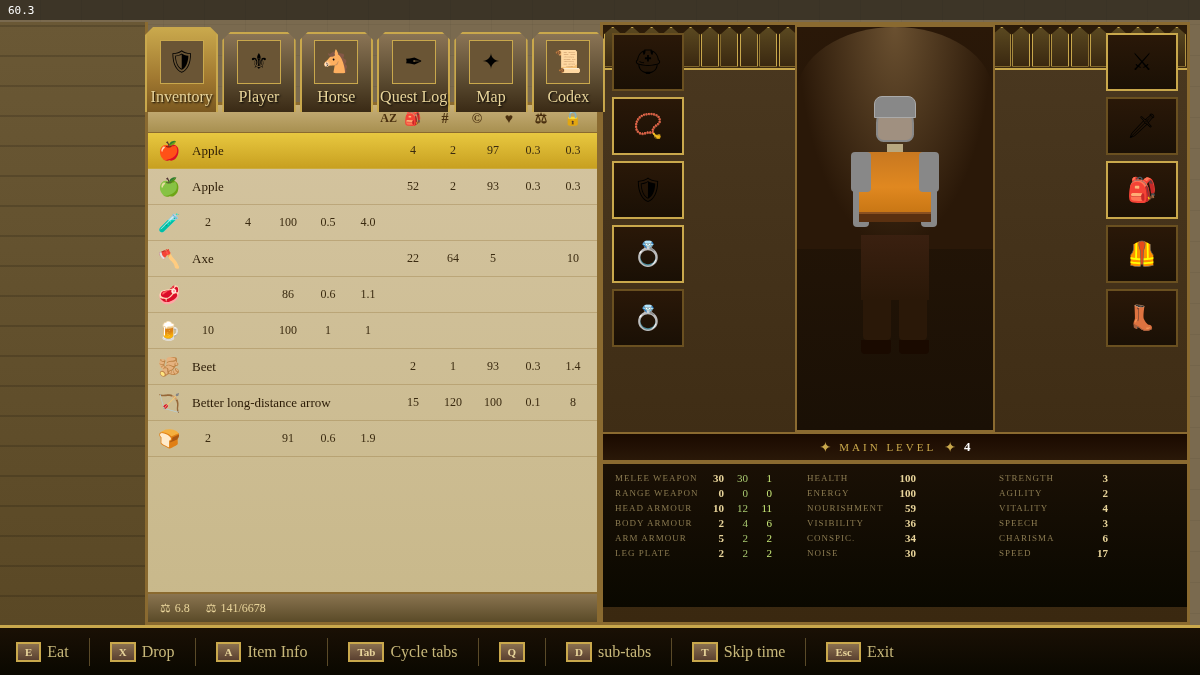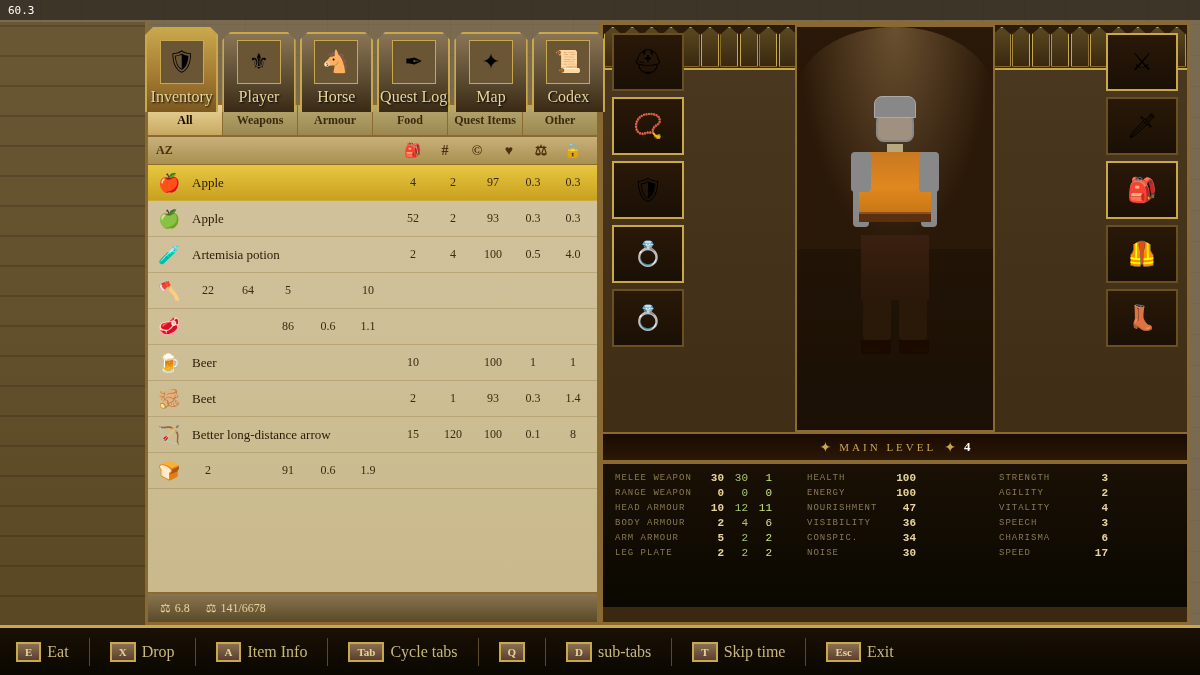--- a/index.html
+++ b/index.html
@@ -140,21 +140,21 @@
       display: flex;
       align-items: center;
       padding: 4px 8px;
       background: linear-gradient(180deg, #c8b07a 0%, #a89050 100%);
       border-bottom: 1px solid #8a6a30;
       height: 28px;
       font-size: 12px;
       color: #4a3010;
       font-weight: bold;
     }
-    .col-name { flex: 1; }
+    .col-name { flex: 1; text-align: right; }
     .col-num { width: 32px; text-align: center; font-size: 14px; }
 
     
     .item-list {
       overflow-y: auto;
       height: calc(100% - 90px);
     }
     .item-row {
       display: flex;
       align-items: center;
@@ -349,21 +349,20 @@
       border-top: 2px solid #8a6a30;
       padding: 8px 12px;
       display: grid;
       grid-template-columns: 1fr 1fr 1fr;
       gap: 2px 16px;
     }
     .stat-group {
       display: flex;
       flex-direction: column;
       gap: 3px;
-      font-family: Liberation Mono, monospace;
     }
     .stat-row {
       display: flex;
       align-items: center;
       gap: 4px;
     }
     .stat-label {
       color: #8a7a50;
       font-size: 9px;
       letter-spacing: 1px;
@@ -491,28 +490,20 @@
     <span class="nav-tab-label">Map</span>
   </div>
   <div class="nav-tab">
     <div class="nav-tab-icon">📜</div>
     <span class="nav-tab-label">Codex</span>
   </div>
 </div>
 
 <div class="inventory-panel">
 
-  <div class="filter-tabs">
-    <div class="filter-tab active">All</div>
-    <div class="filter-tab">Weapons</div>
-    <div class="filter-tab">Armour</div>
-    <div class="filter-tab">Food</div>
-    <div class="filter-tab">Quest Items</div>
-    <div class="filter-tab">Other</div>
-  </div>
 
   <div class="col-headers">
     <span class="col-name" style="cursor:pointer;">AZ</span>
     <span class="col-num">🎒</span>
     <span class="col-num" style="cursor:pointer;">#</span>
     <span class="col-num">©</span>
     <span class="col-num">♥</span>
     <span class="col-num">⚖</span>
     <span class="col-num">🔒</span>
   </div>
@@ -535,52 +526,51 @@
     <div class="item-stats">
       <span class="item-stat">52</span>
       <span class="item-stat">2</span>
       <span class="item-stat">93</span>
       <span class="item-stat">0.3</span>
       <span class="item-stat">0.3</span>
     </div>
   </div>
       <div class="item-row">
     <div class="item-icon">🧪</div>
-    <span class="item-name">Artemisia potion</span>
     <div class="item-stats">
       <span class="item-stat">2</span>
       <span class="item-stat">4</span>
       <span class="item-stat">100</span>
       <span class="item-stat">0.5</span>
       <span class="item-stat">4.0</span>
     </div>
   </div>
       <div class="item-row">
     <div class="item-icon">🪓</div>
+    <span class="item-name">Axe</span>
     <div class="item-stats">
       <span class="item-stat">22</span>
       <span class="item-stat">64</span>
       <span class="item-stat">5</span>
       <span class="item-stat"></span>
       <span class="item-stat">10</span>
     </div>
   </div>
       <div class="item-row">
     <div class="item-icon">🥩</div>
     <div class="item-stats">
       <span class="item-stat"></span>
       <span class="item-stat"></span>
       <span class="item-stat">86</span>
       <span class="item-stat">0.6</span>
       <span class="item-stat">1.1</span>
     </div>
   </div>
       <div class="item-row">
     <div class="item-icon">🍺</div>
-    <span class="item-name">Beer</span>
     <div class="item-stats">
       <span class="item-stat">10</span>
       <span class="item-stat"></span>
       <span class="item-stat">100</span>
       <span class="item-stat">1</span>
       <span class="item-stat">1</span>
     </div>
   </div>
       <div class="item-row">
     <div class="item-icon">🫚</div>
@@ -792,21 +782,21 @@
         <div class="stat-row">
     <span class="stat-label">HEALTH</span>
     <span class="stat-val">100</span>
   </div>
         <div class="stat-row">
     <span class="stat-label">ENERGY</span>
     <span class="stat-val">100</span>
   </div>
         <div class="stat-row">
     <span class="stat-label">NOURISHMENT</span>
-    <span class="stat-val">47</span>
+    <span class="stat-val">59</span>
   </div>
         <div class="stat-row">
     <span class="stat-label">VISIBILITY</span>
     <span class="stat-val">36</span>
   </div>
         <div class="stat-row">
     <span class="stat-label">CONSPIC.</span>
     <span class="stat-val">34</span>
   </div>
         <div class="stat-row">

